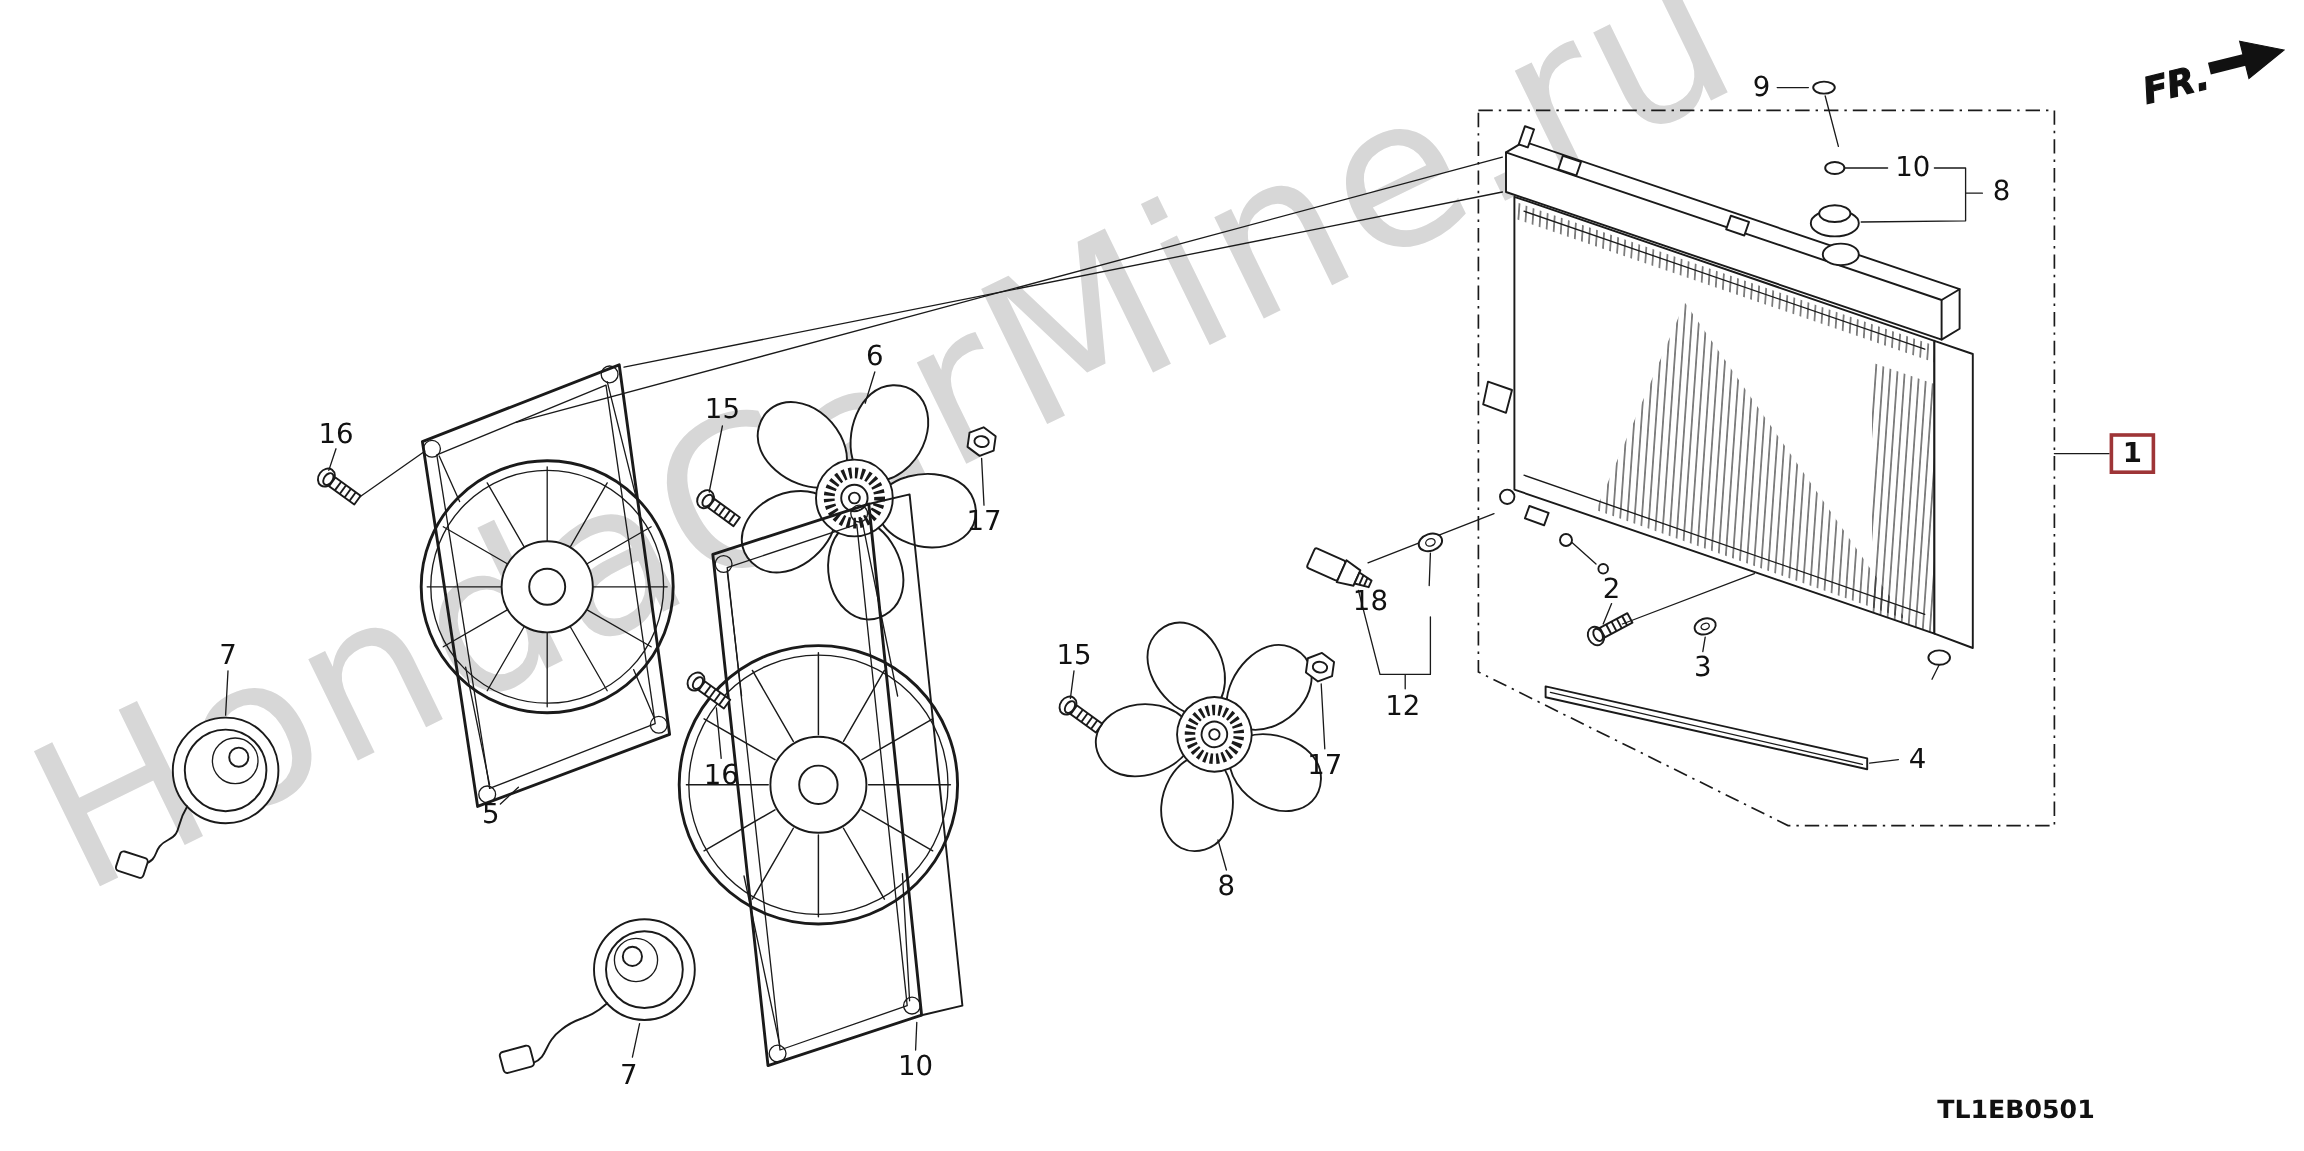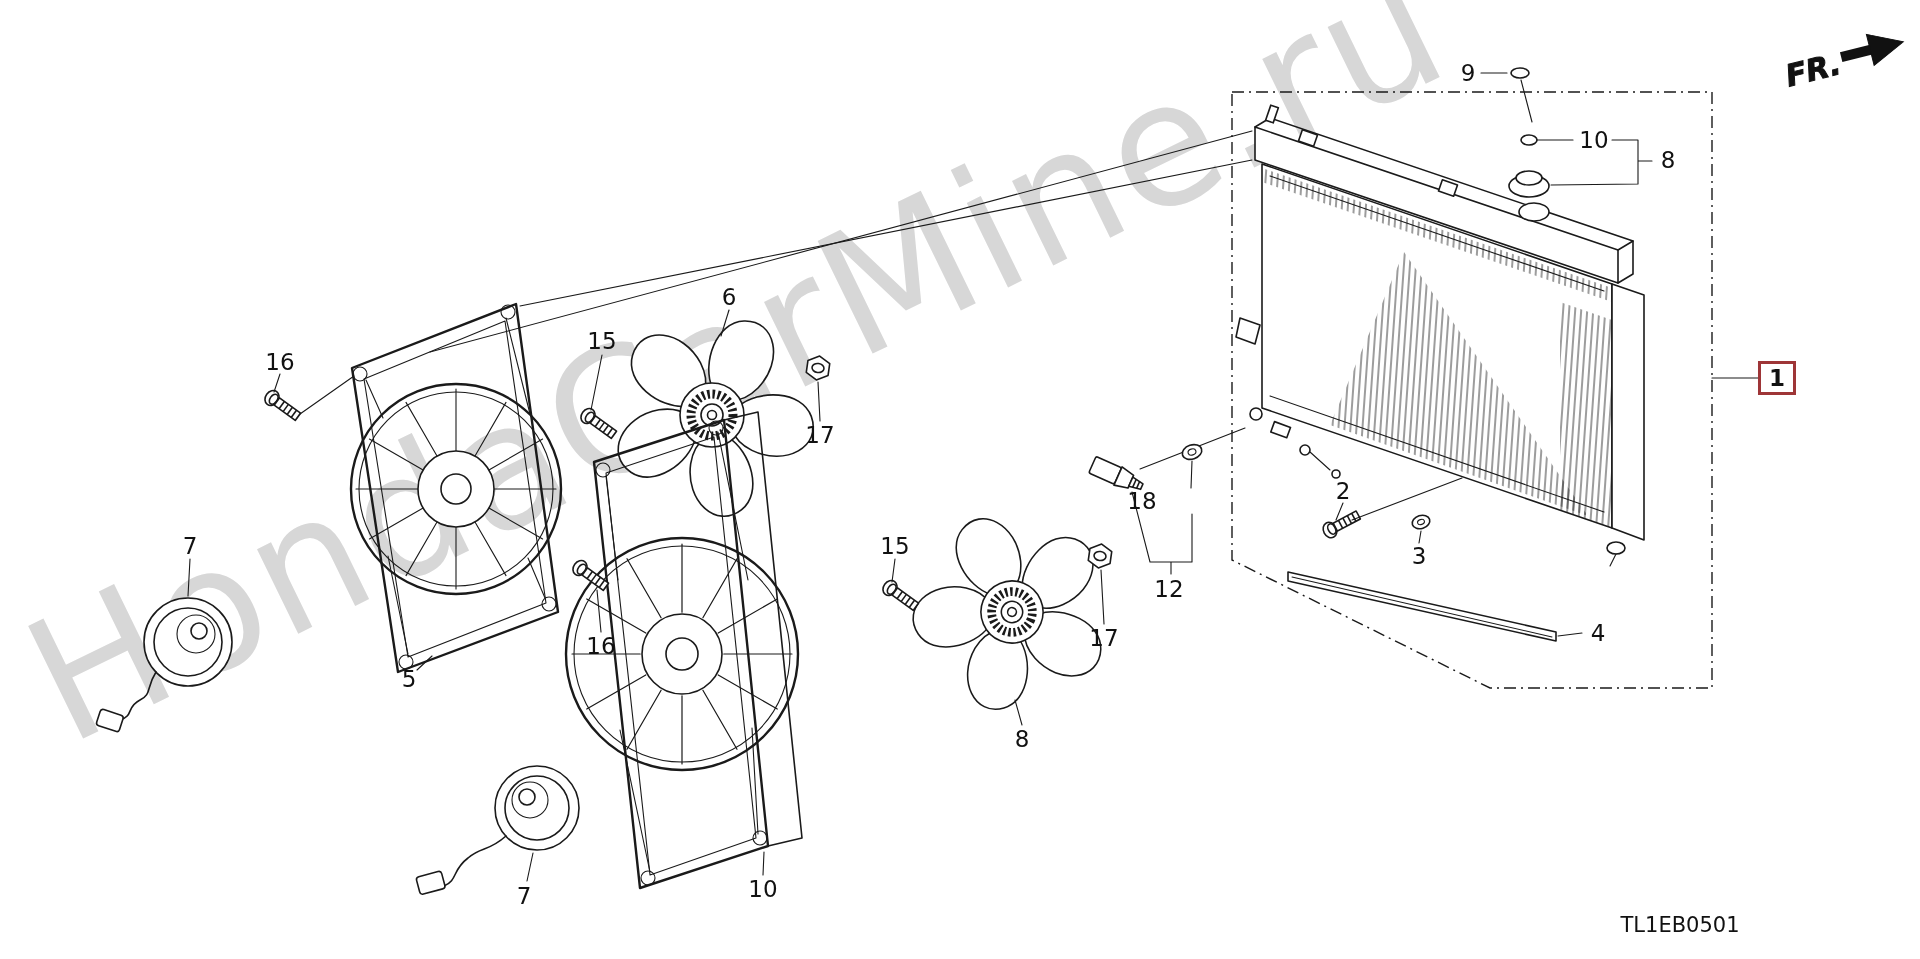--- a/index.html
+++ b/index.html
@@ -14,21 +14,21 @@
   .thin{stroke-width:1.1;}
   .w2{stroke-width:2.4;}
   .fw{fill:#ffffff;stroke:#1a1a1a;stroke-width:1.6;stroke-linejoin:round;}
   .dash{fill:none;stroke:#1a1a1a;stroke-width:1.4;stroke-dasharray:12 5 2 5;}
   .tick{fill:none;stroke:#1a1a1a;stroke-width:9;stroke-dasharray:2.5 2.7;}
   .fr-text{font:italic bold 30px "DejaVu Sans", sans-serif;fill:#111111;}
   .callout{position:absolute;transform:translate(-50%,-50%);z-index:3;
            font-size:23px;color:#111111;cursor:pointer;}
   .callout.boxed{border:3px solid #9e3537;padding:1px 8px;font-weight:bold;background:#ffffff;}
   .diagram-code{position:absolute;left:1680px;top:925px;transform:translate(-50%,-50%);
-                z-index:3;font-weight:normal;font-size:21px;color:#111111;}
+                z-index:3;font-weight:bold;font-size:21px;color:#111111;}
 </style>
 </head>
 <body>
 
 <div class="stage">
 
   <div class="watermark">HondaCarMine.ru</div>
 
   <svg class="art" width="1920" height="959" viewBox="0 0 1920 959">
     <defs>

